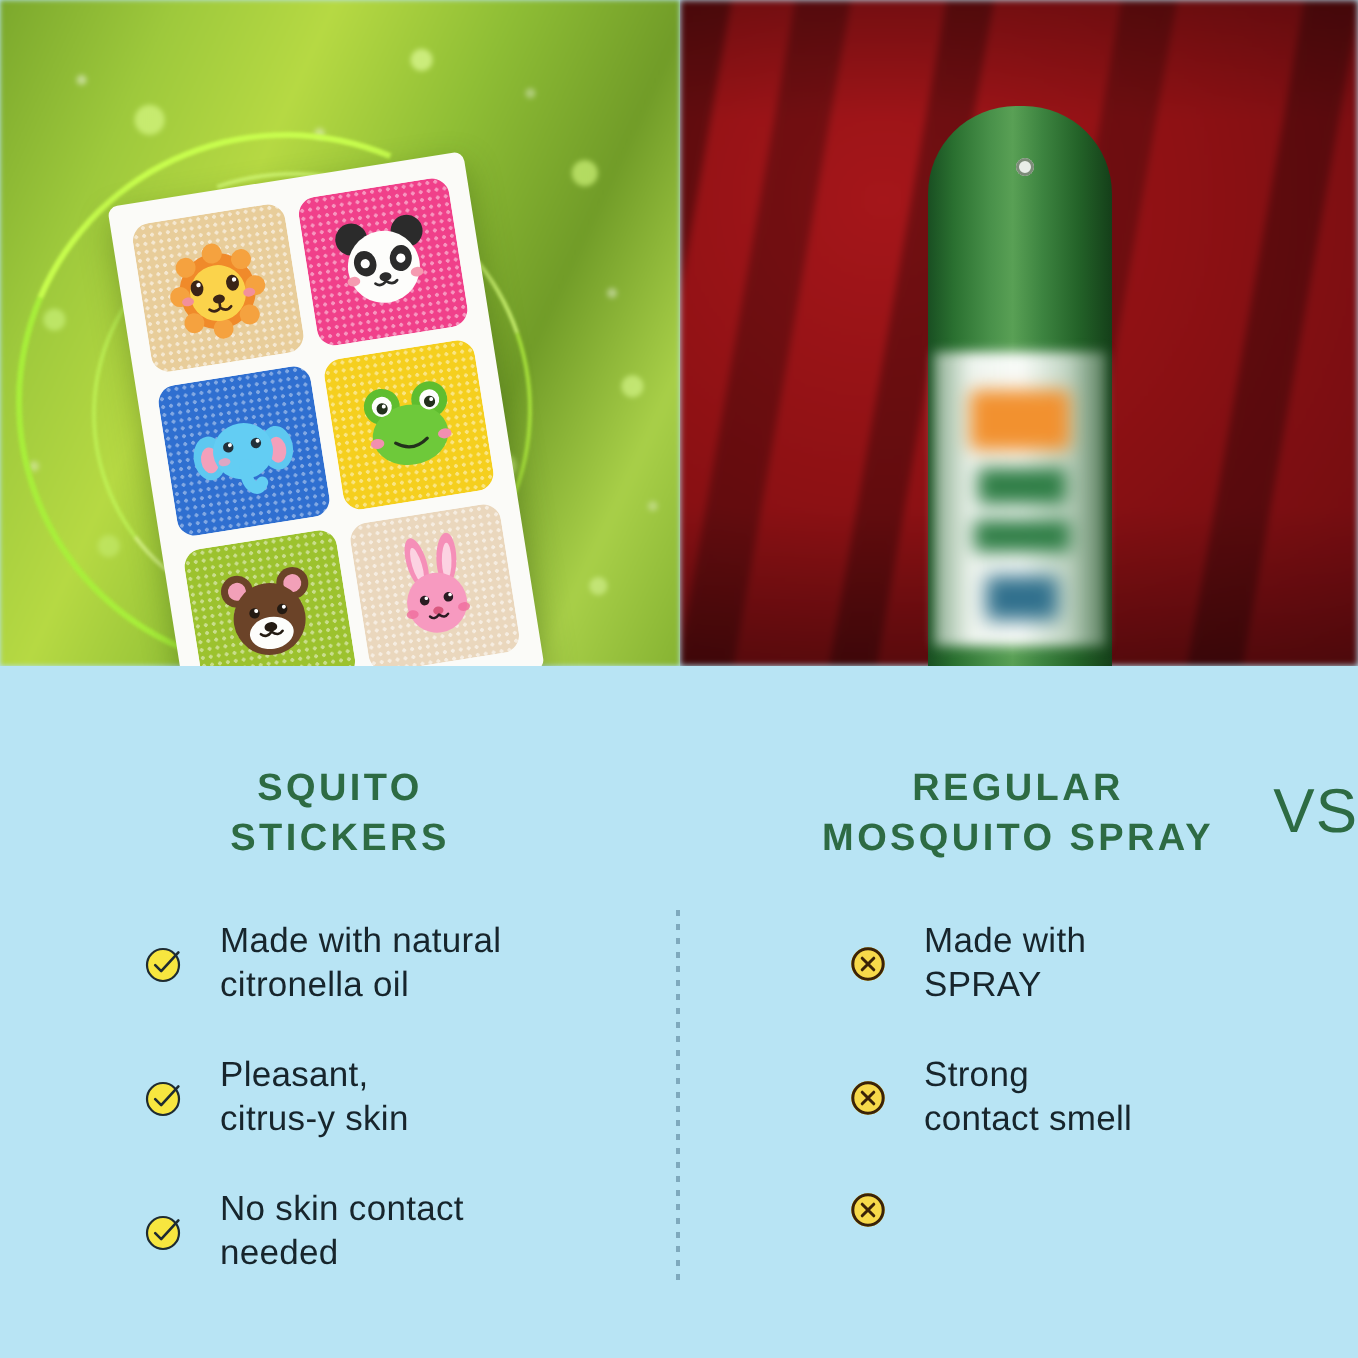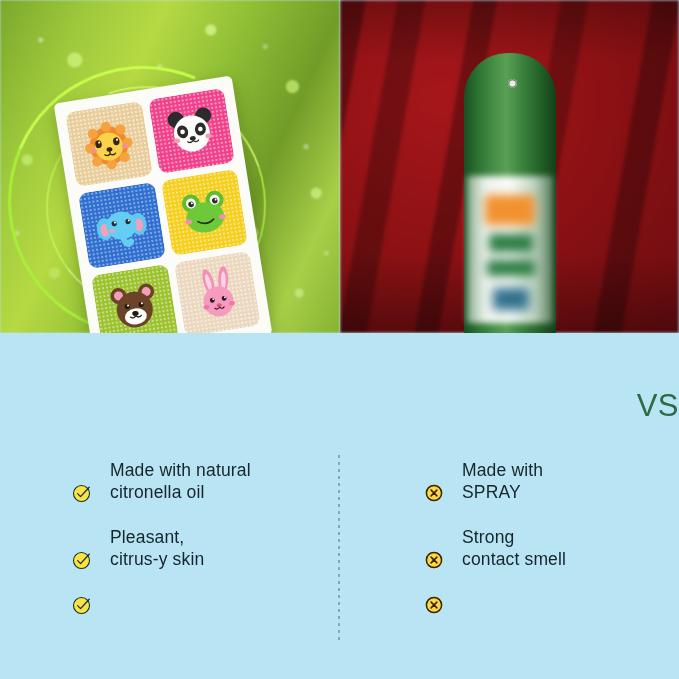--- a/index.html
+++ b/index.html
@@ -125,21 +125,21 @@
   .divider {
     position:absolute; left:338px; top:122px; width:2px; height:185px;
     background-image:linear-gradient(#7fa9bd 45%, transparent 0);
     background-size:2px 7px; background-repeat:repeat-y;
   }
 
   .lists { position:absolute; left:0; top:126px; width:679px; }
   .col-list { position:absolute; width:280px; }
   .col-list-left  { left:72px; }
   .col-list-right { left:424px; }
-  .row { display:flex; align-items:flex-end; margin-bottom:23px; }
+  .row { display:flex; align-items:center; margin-bottom:23px; }
   .row:last-child { margin-bottom:0; }
   .ico { flex:0 0 auto; width:20px; height:20px; margin-top:2px; margin-right:18px; }
   .ico svg { display:block; overflow:visible; }
   .row-text {
     color:#17252c; font-size:17.5px; line-height:22px; letter-spacing:.15px;
     white-space:pre-line;
   }
 </style>
 </head>
 <body>
@@ -272,20 +272,26 @@
           <div class="can-label-c"></div>
           <div class="can-label-d"></div>
         </div>
 
       </div>
     </div>
   </div>
 
   <div class="panel">
 
+    <div class="headings">
+      <div class="col-title col-title-left" style="white-space:pre-line">SQUITO
+STICKERS</div>
+      <div class="col-title col-title-right" style="white-space:pre-line">REGULAR
+MOSQUITO SPRAY</div>
+    </div>
 
     <div class="vs">VS</div>
 
     <div class="divider"></div>
 
     <div class="lists">
 
       <div class="col-list col-list-left">
         <div class="row">
           <span class="ico">
@@ -310,20 +316,22 @@
 citrus-y skin</span>
         </div>
         <div class="row">
           <span class="ico">
             <svg width="20" height="20" viewBox="0 0 20 20">
               <circle cx="9.5" cy="10.5" r="8" fill="#f7e63f"></circle>
               <circle cx="9.5" cy="10.5" r="8" fill="none" stroke="#1e2b31" stroke-width="1.1"></circle>
               <path d="M5.6 10.6 L8.6 13.6 L17.2 4.2" fill="none" stroke="#1e2b31" stroke-width="1.3" stroke-linecap="round" stroke-linejoin="round"></path>
             </svg>
           </span>
+          <span class="row-text">No skin contact
+needed</span>
         </div>
       </div>
 
       <div class="col-list col-list-right">
         <div class="row">
           <span class="ico">
             <svg width="20" height="20" viewBox="0 0 20 20">
               <circle cx="10" cy="10" r="8.4" fill="#f7d94a"></circle>
               <circle cx="10" cy="10" r="7.6" fill="none" stroke="#3a2208" stroke-width="1.5"></circle>
               <path d="M7.1 7.1 L12.9 12.9 M12.9 7.1 L7.1 12.9" stroke="#3a2208" stroke-width="1.5" stroke-linecap="round"></path>

